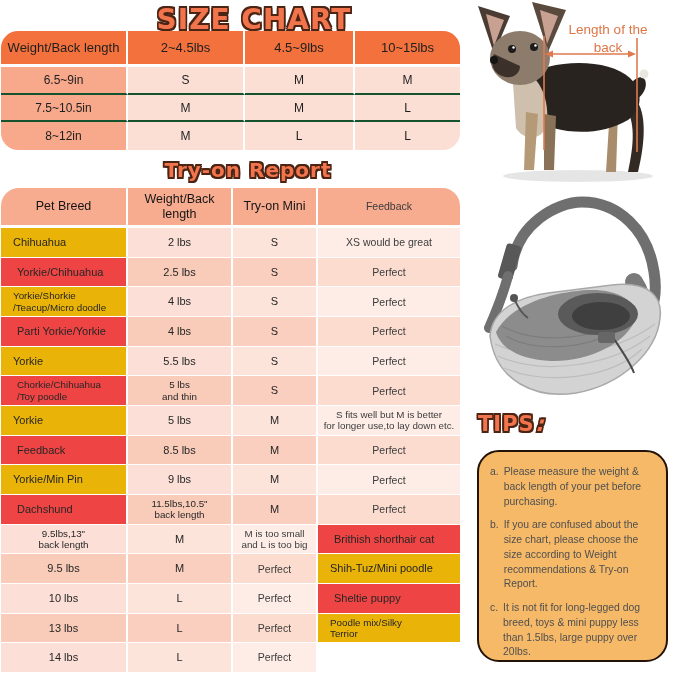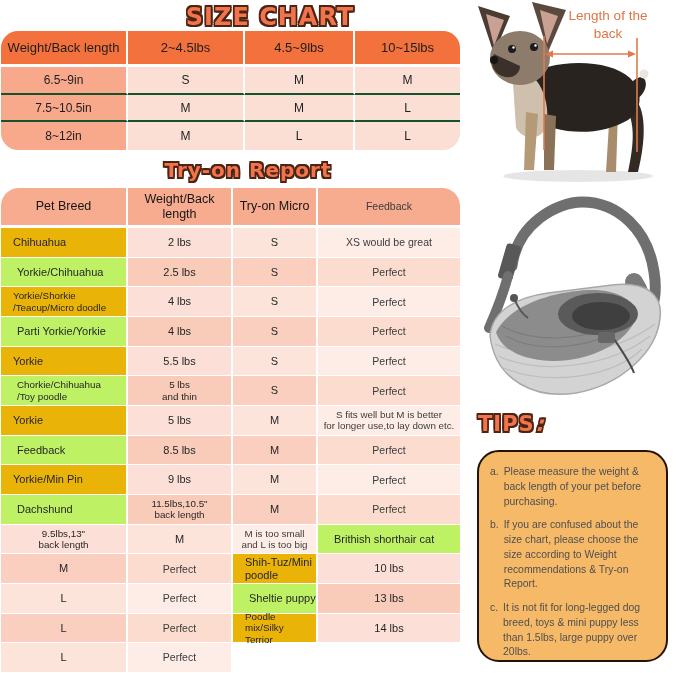--- a/index.html
+++ b/index.html
@@ -10,21 +10,21 @@
   }
   
   .bubble-title {
     position:absolute; text-align:center; font-family:"DejaVu Sans", sans-serif;
     font-weight:800; color:#f2744c; letter-spacing:1px;
     text-shadow:-1.6px -1.6px 0 #4c2414, 1.6px -1.6px 0 #4c2414,
                 -1.6px 1.6px 0 #4c2414, 1.6px 1.6px 0 #4c2414,
                 -1.6px 0 0 #4c2414, 1.6px 0 0 #4c2414,
                 0 -1.6px 0 #4c2414, 0 1.6px 0 #4c2414;
   }
-  .size-title { top:3px; left:16px; width:462px; font-size:24px;padding-left:46px; }
+  .size-title { top:3px; left:0; width:462px; font-size:28px;padding-left:46px; }
   .tryon-title { top:158px; left:17px; width:462px; font-size:20px; }
   .tips-title { top:412px; left:478px; width:110px; text-align:left; font-size:21px; }
   .tips-title .colon { display:inline-block; transform:skewX(-16deg); margin-left:2px; }
 
   
   .size-table {
     position:absolute; left:1px; top:31px; width:459px; height:119px;
     border-radius:17px; overflow:hidden; display:grid;
     grid-template-columns:127px 117px 110px 1fr;
     grid-template-rows:36px 28px 27px 28px;
@@ -57,29 +57,29 @@
   .tryon-table .cell.c0 { justify-content:flex-start; text-align:left; padding-left:12px; }
   .tryon-table .cell.c0.hdr { justify-content:center; text-align:center; padding-left:0; }
   .tryon-table .cell.c3 { font-size:10.5px; color:#3c3c3c; }
   .tryon-table .cell.small { font-size:9.8px; }
   
   .tryon-table .rl.c0 { background:#eab308; }
   .tryon-table .rl.c1 { background:#fce0d7; }
   .tryon-table .rl.c2 { background:#fce4db; }
   .tryon-table .rl.c3 { background:#fdede6; }
   
-  .tryon-table .rd.c0 { background:#bef264;padding-left:16px; }
+  .tryon-table .rd.c0 { background:#ef4444;padding-left:16px; }
   .tryon-table .rd.c1 { background:#f9ccba; }
   .tryon-table .rd.c2 { background:#facfbf; }
   .tryon-table .rd.c3 { background:#fbdccf; }
 
   
   .dog-figure { position:absolute; left:460px; top:0; width:219px; height:186px; }
   .dog-annotation {
-    position:absolute; left:558px; top:7px; width:100px; text-align:center;
+    position:absolute; left:558px; top:21px; width:100px; text-align:center;
     color:#dd7647; font-size:13.5px; line-height:1.35;
   }
   .bag-figure { position:absolute; left:462px; top:186px; width:217px; height:226px; }
 
   
   .tips-box {
     position:absolute; left:477px; top:450px; width:191px; height:212px;
     background:#f6b968; border:2.5px solid #231307; border-radius:22px;
     padding:13px 8px 8px 11px;
   }
@@ -111,21 +111,21 @@
       <div class="cell c1 rl lastrow">M</div>
       <div class="cell c2 rl lastrow">L</div>
       <div class="cell c3 rl lastrow">L</div>
     </div>
 
   <div class="bubble-title tryon-title">Try-on Report</div>
 
   <div class="tryon-table" id="tryonTable">
       <div class="cell hdr c0">Pet Breed</div>
       <div class="cell hdr c1">Weight/Back length</div>
-      <div class="cell hdr c2">Try-on Micro</div>
+      <div class="cell hdr c2">Try-on Mini</div>
       <div class="cell hdr c3">Feedback</div>
       <div class="cell c0 rl">Chihuahua</div>
       <div class="cell c1 rl">2 lbs</div>
       <div class="cell c2 rl">S</div>
       <div class="cell c3 rl">XS would be great</div>
       <div class="cell c0 rd">Yorkie/Chihuahua</div>
       <div class="cell c1 rd">2.5 lbs</div>
       <div class="cell c2 rd">S</div>
       <div class="cell c3 rd">Perfect</div>
       <div class="cell c0 rl small">Yorkie/Shorkie
@@ -164,20 +164,21 @@
       <div class="cell c1 rd small">11.5lbs,10.5"
 back length</div>
       <div class="cell c2 rd">M</div>
       <div class="cell c3 rd">Perfect</div>
       <div class="cell c1 rl small">9.5lbs,13"
 back length</div>
       <div class="cell c2 rl">M</div>
       <div class="cell c3 rl small">M is too small
 and L is too big</div>
       <div class="cell c0 rd">Brithish shorthair cat</div>
+      <div class="cell c1 rd">9.5 lbs</div>
       <div class="cell c2 rd">M</div>
       <div class="cell c3 rd">Perfect</div>
       <div class="cell c0 rl">Shih-Tuz/Mini poodle</div>
       <div class="cell c1 rl">10 lbs</div>
       <div class="cell c2 rl">L</div>
       <div class="cell c3 rl">Perfect</div>
       <div class="cell c0 rd">Sheltie puppy</div>
       <div class="cell c1 rd">13 lbs</div>
       <div class="cell c2 rd">L</div>
       <div class="cell c3 rd">Perfect</div>

